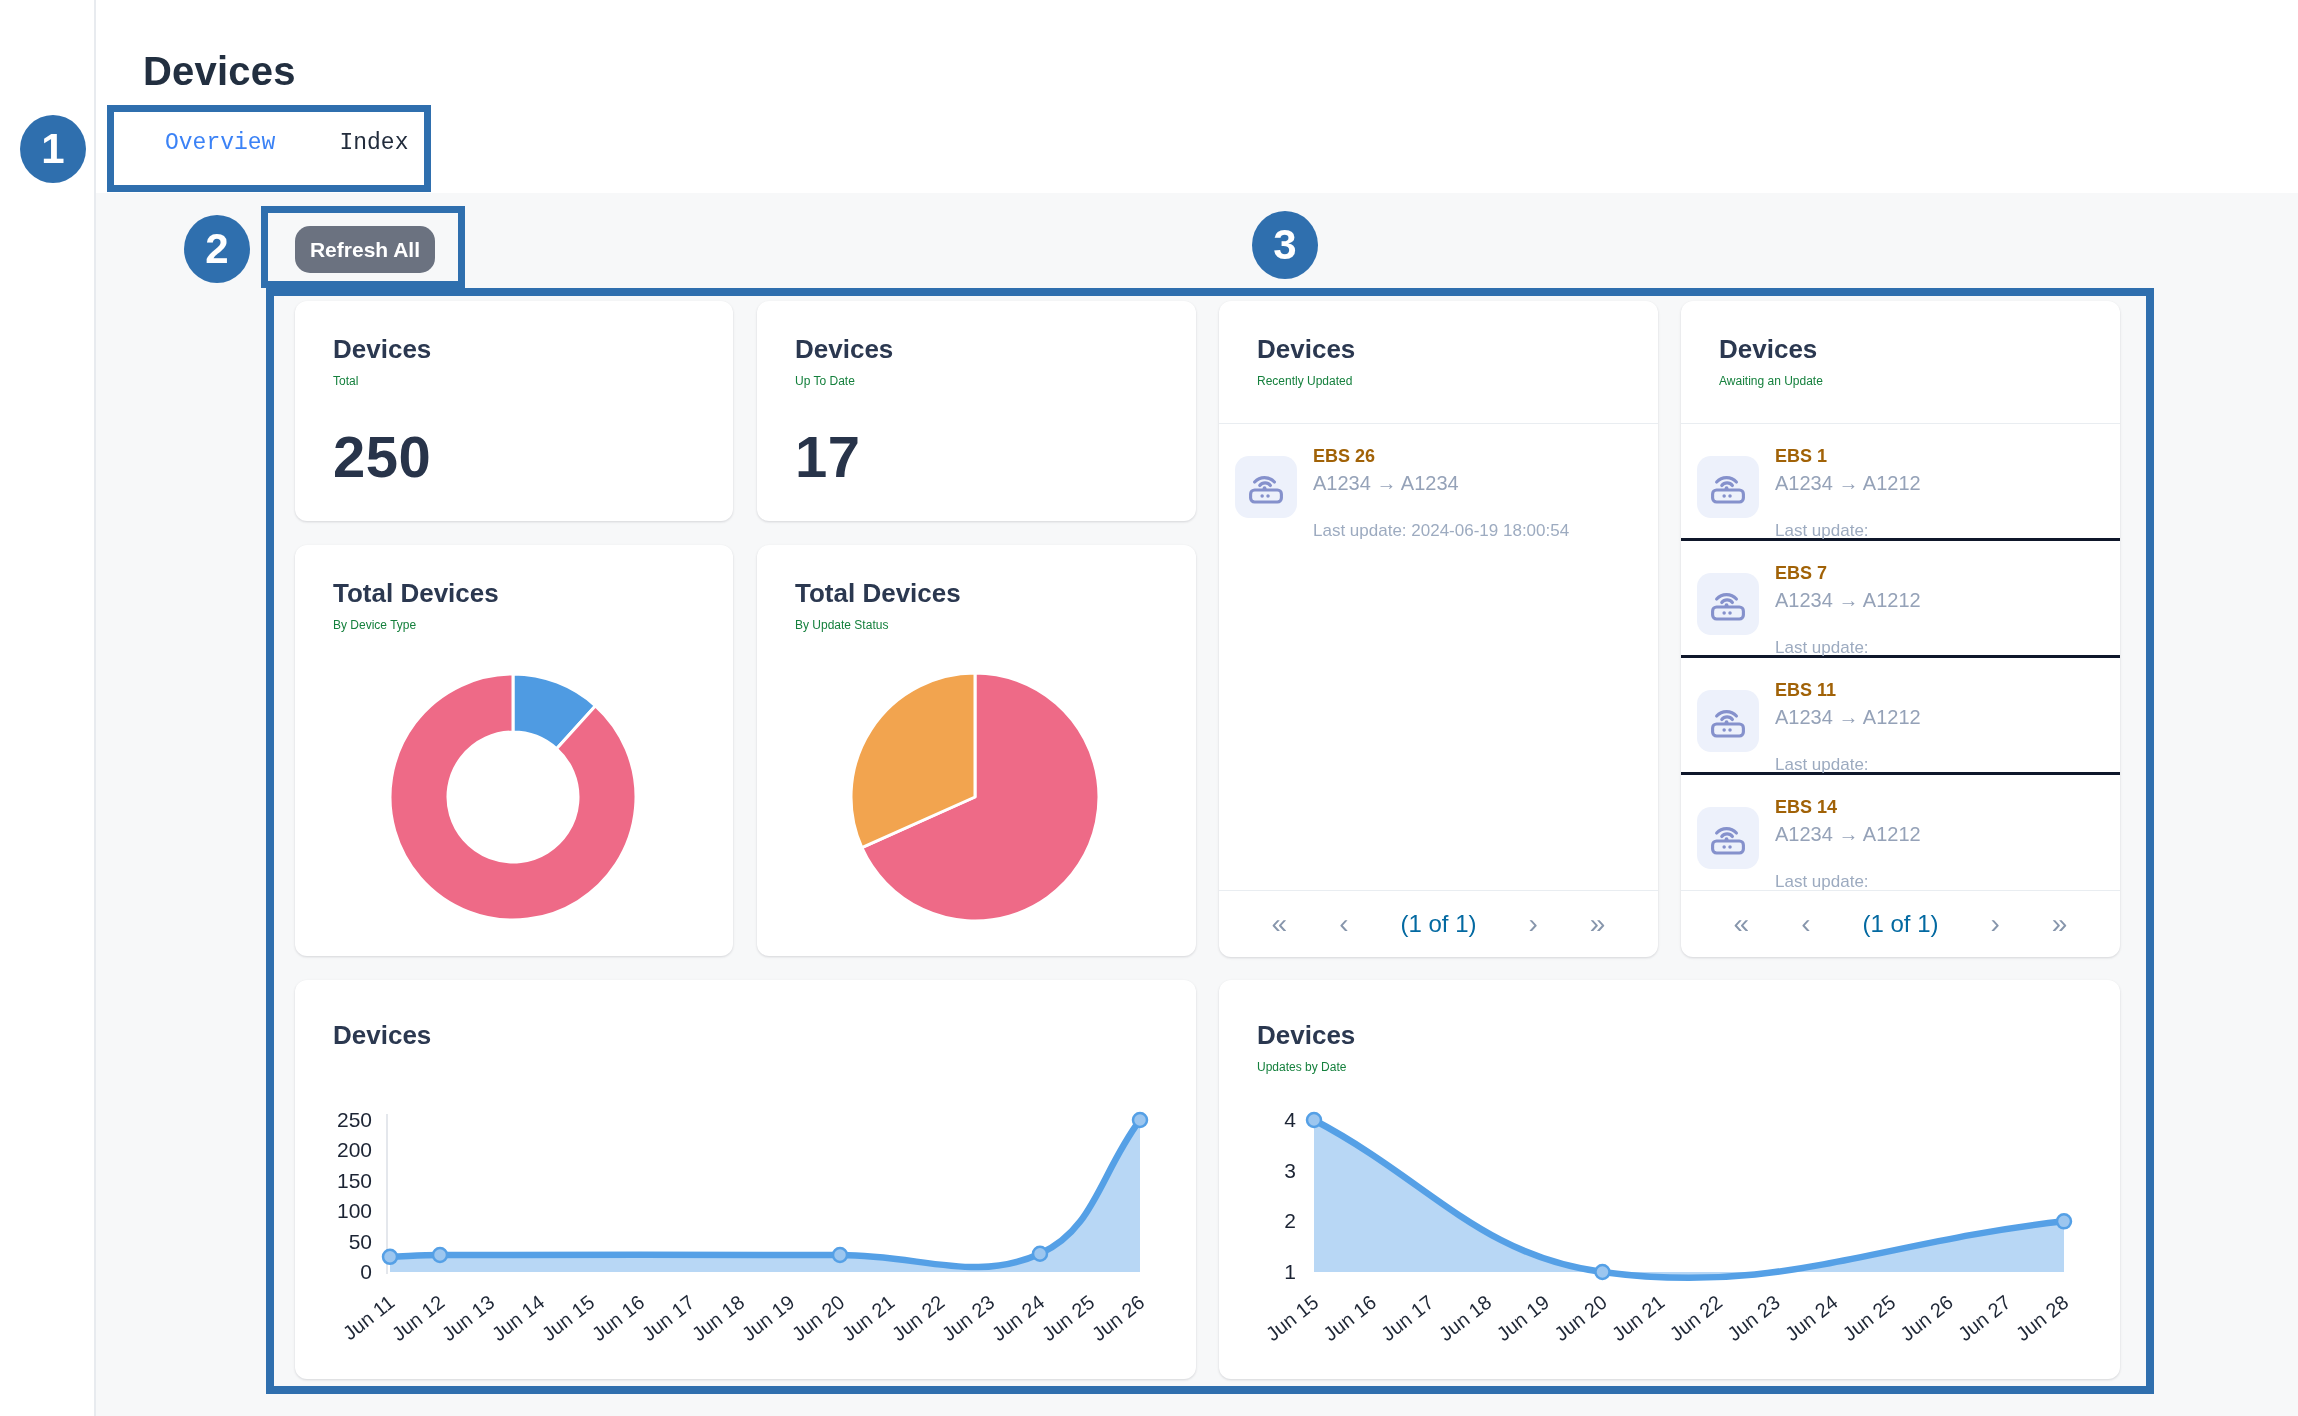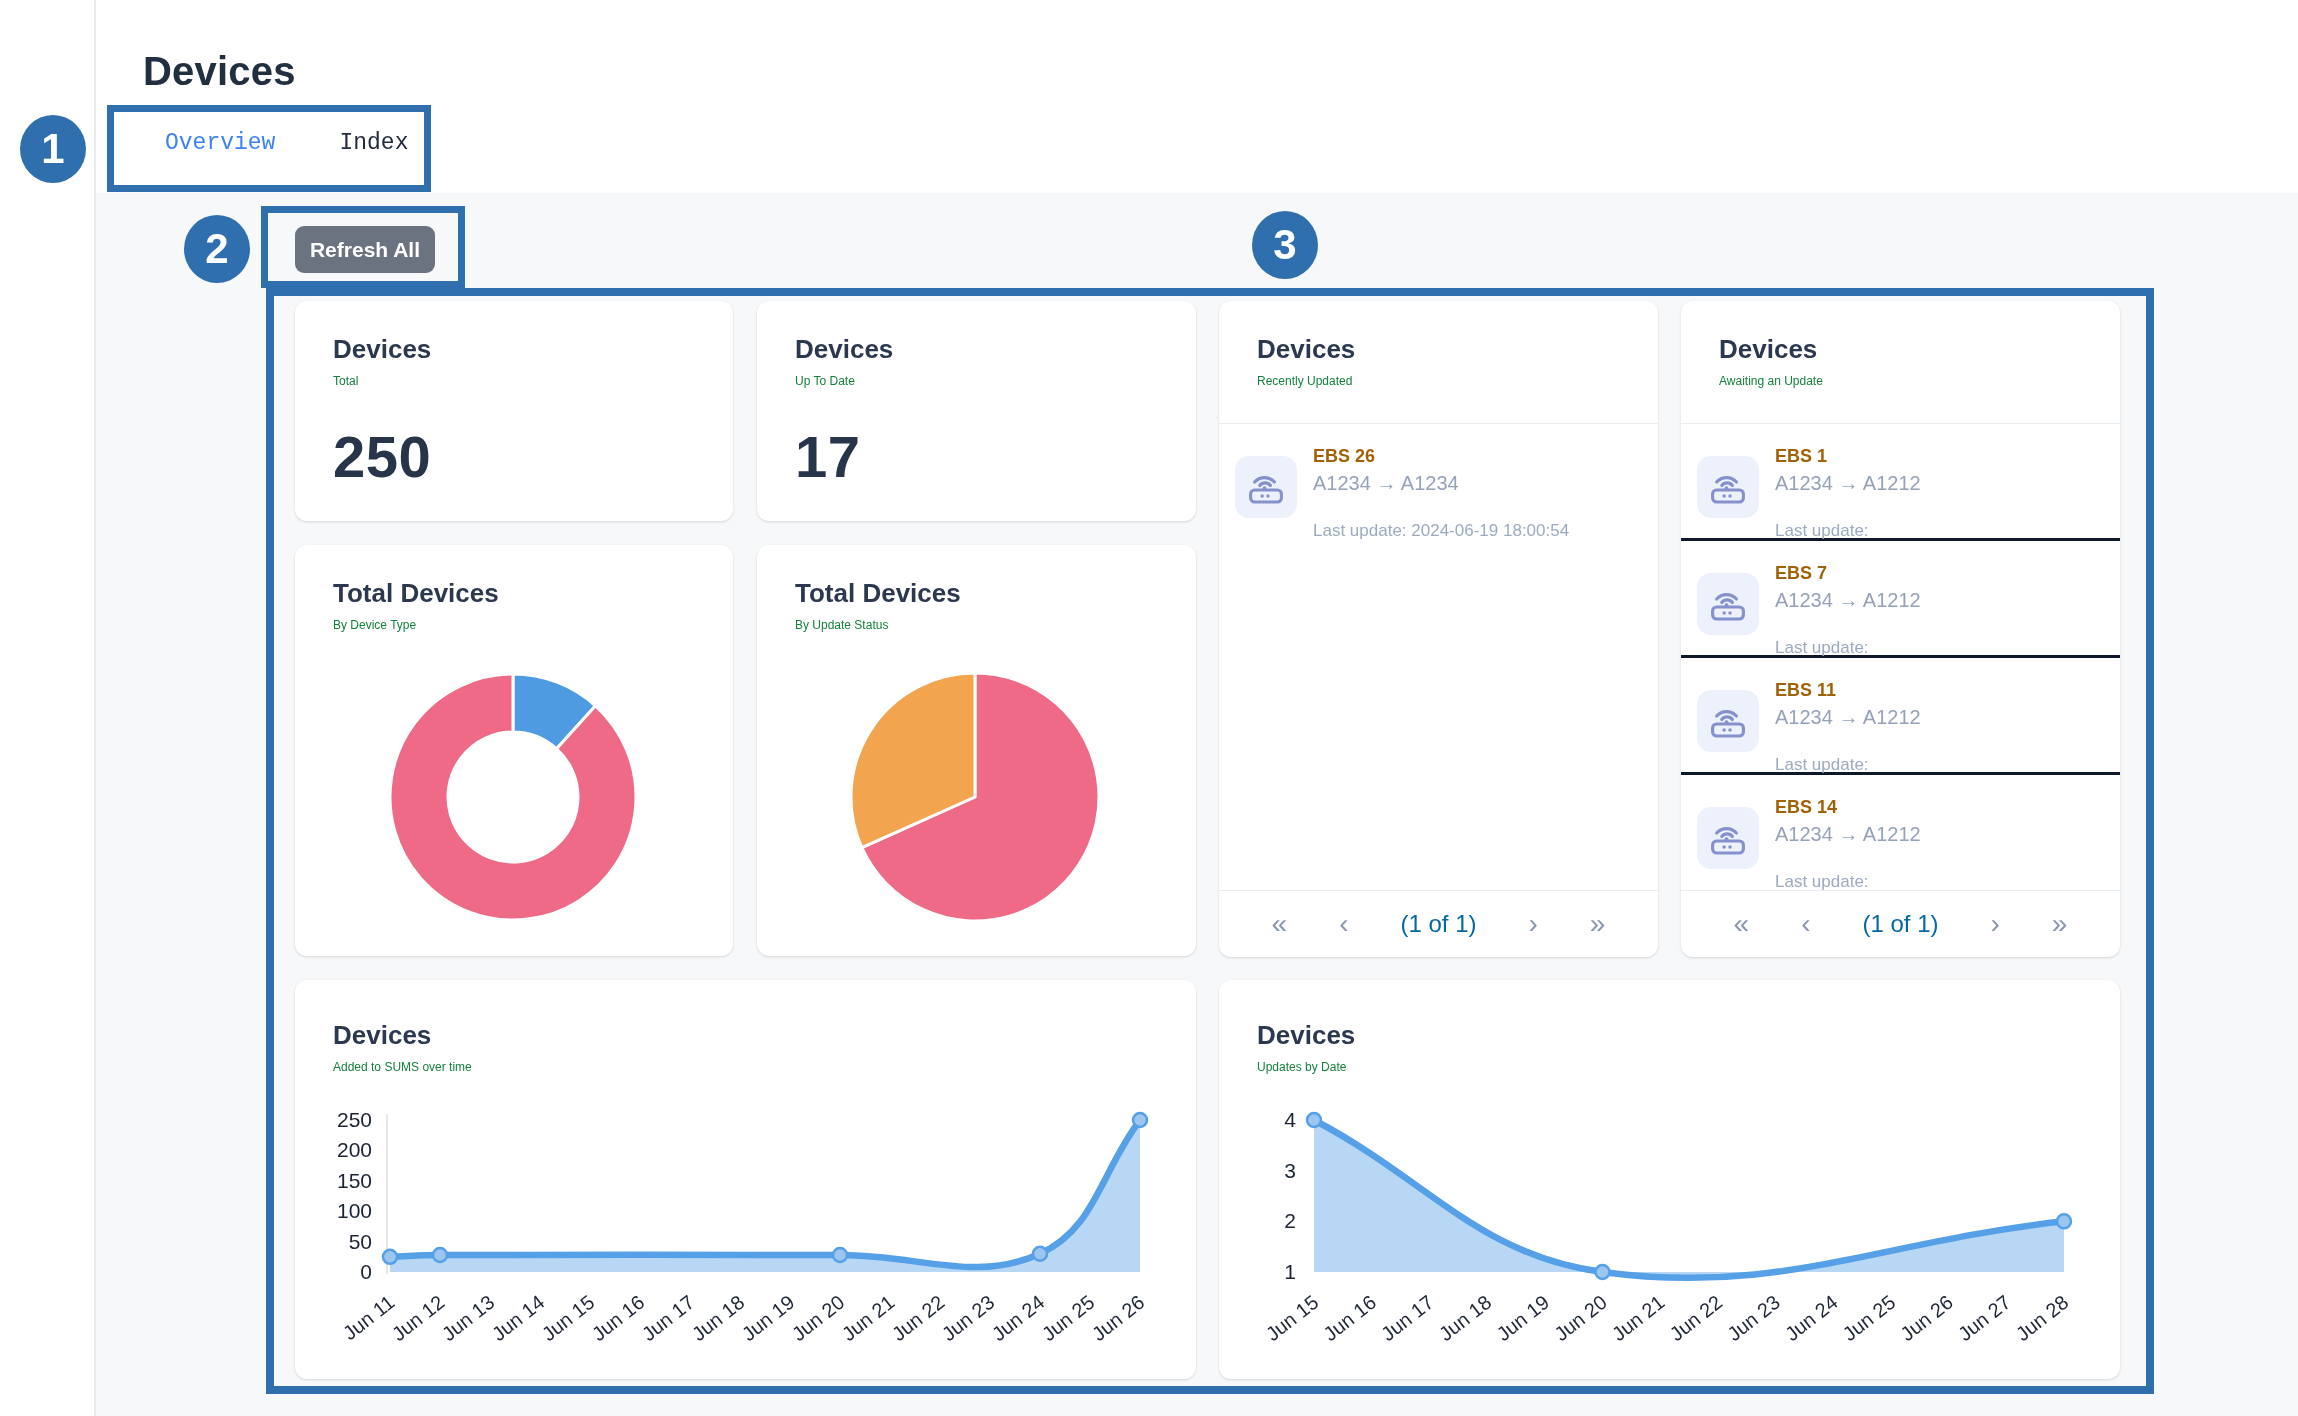--- a/index.html
+++ b/index.html
@@ -12,21 +12,21 @@
   
   .sidebar-strip{position:absolute;left:0;top:0;width:94px;height:1416px;background:#fff;border-right:2px solid #e8ebef;}
   .content-bg{position:absolute;left:96px;top:193px;width:2202px;height:1223px;background:#f7f8f9;}
   .page-title{position:absolute;left:143px;top:22px;font-size:40px;font-weight:700;color:#222f40;letter-spacing:.2px;}
   .tabbar{position:absolute;left:165px;top:130px;display:flex;gap:48px;align-items:center;font-family:Liberation Mono, monospace;}
   .tab{font-size:23px;font-weight:500;cursor:pointer;}
   .tab.active{color:#3b82f6;}
   .tab.inactive{color:#222c3c;margin-left:16px;}
   .refresh-btn{
     position:absolute;left:295px;top:226px;width:140px;height:47px;
-    background:#6b7280;color:#fff;border:none;border-radius:9px;
+    background:#6b7280;color:#fff;border:none;border-radius:15px;
     font-size:21px;font-weight:600;font-family:inherit;display:flex;align-items:center;justify-content:center;cursor:pointer;
   }
   
   .ann-rect{position:absolute;border:7px solid #2f6fae;z-index:60;pointer-events:none;box-sizing:border-box;}
   .ann-rect1{left:107px;top:105px;width:324px;height:87px;}
   .ann-rect2{left:261px;top:206px;width:204px;height:82px;}
   .ann-rect3{left:266px;top:288px;width:1888px;height:1106px;border-width:8px;}
   .ann-circle{
     position:absolute;width:66px;height:68px;border-radius:50%;background:#2f6fae;z-index:61;
     color:#fff;font-size:42px;font-weight:700;display:flex;align-items:center;justify-content:center;pointer-events:none;
@@ -230,21 +230,20 @@
   </div>
   <svg class="pie-svg" width="300" height="300">
       <path d="M150 26 A124 124 0 1 1 36.82624316196569 200.67248526730734 L150 150 Z" fill="#ee6a87" stroke="#ffffff" stroke-width="3" stroke-linejoin="round"></path>
       <path d="M36.82624316196569 200.67248526730734 A124 124 0 0 1 149.99999999999997 26 L150 150 Z" fill="#f2a44f" stroke="#ffffff" stroke-width="3" stroke-linejoin="round"></path>
     </svg>
 </section>
 
 <section class="card card-area1">
   <div class="card-head" style="top:40px;">
     <div class="card-title">Devices</div>
-    <div class="card-subtitle">Added to SUMS over time</div>
   </div>
   <svg class="area-svg" width="901" height="399">
       <line x1="92" y1="134" x2="92" y2="294" stroke="#e4e7ec" stroke-width="2"></line>
       <text x="77" y="147" text-anchor="end" font-size="21" fill="#1c2434">250</text>
       <text x="77" y="177.4" text-anchor="end" font-size="21" fill="#1c2434">200</text>
       <text x="77" y="207.8" text-anchor="end" font-size="21" fill="#1c2434">150</text>
       <text x="77" y="238.2" text-anchor="end" font-size="21" fill="#1c2434">100</text>
       <text x="77" y="268.6" text-anchor="end" font-size="21" fill="#1c2434">50</text>
       <text x="77" y="299" text-anchor="end" font-size="21" fill="#1c2434">0</text>
       <text x="101" y="325" text-anchor="end" font-size="20" fill="#1f2736" transform="rotate(-38 101 325)">Jun 11</text>

